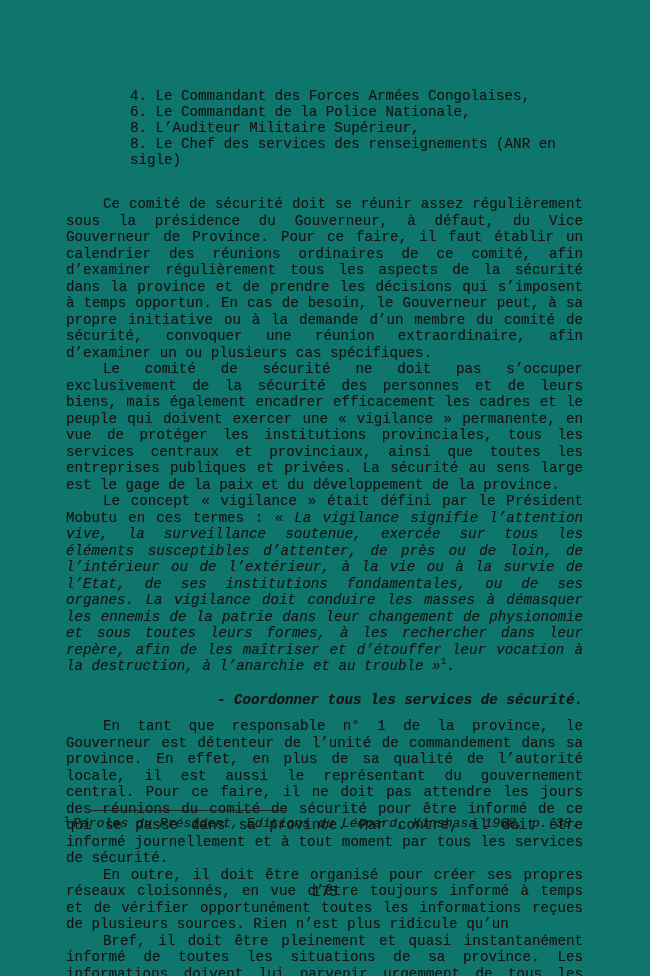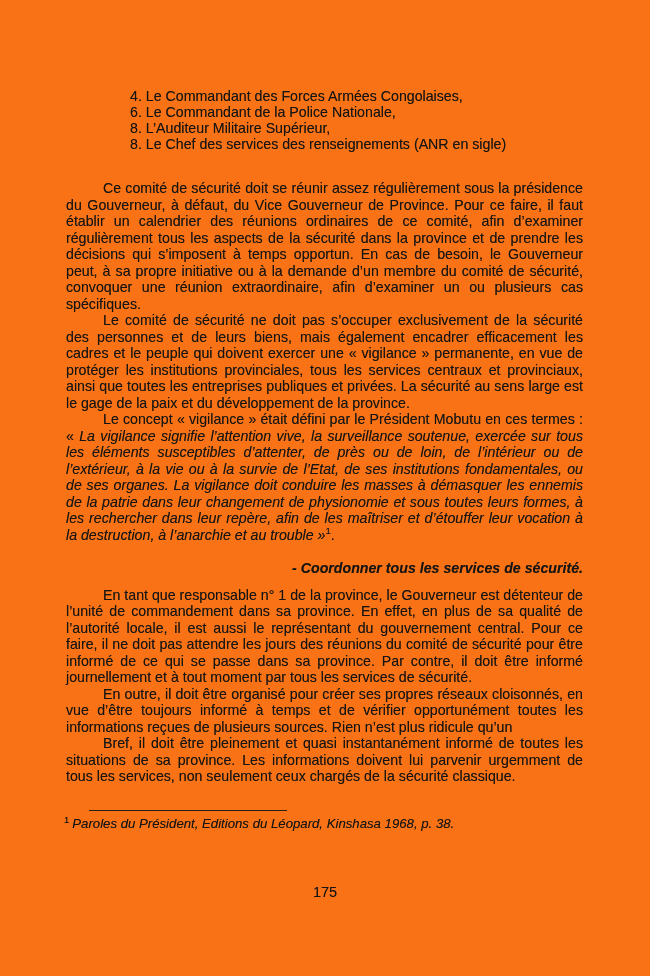--- a/index.html
+++ b/index.html
@@ -1,21 +1,21 @@
 <!DOCTYPE html>
 <html><head>
 <meta charset="utf-8">
 <style>
   html, body { margin: 0; padding: 0; background: #ffffff; }
   .page {
     position: relative;
     width: 650px;
     height: 976px;
-    background: #f97316;
-    font-family: Liberation Sans, sans-serif;
+    background: #0f766e;
+    font-family: Liberation Mono, monospace;
     color: #171513;
     overflow: hidden;
     text-shadow: 0 0 0.45px rgba(30,28,25,0.55);
   }
   .textblock {
     position: absolute;
     left: 66px;
     top: 88px;
     width: 517px;
     font-size: 14.2px;

